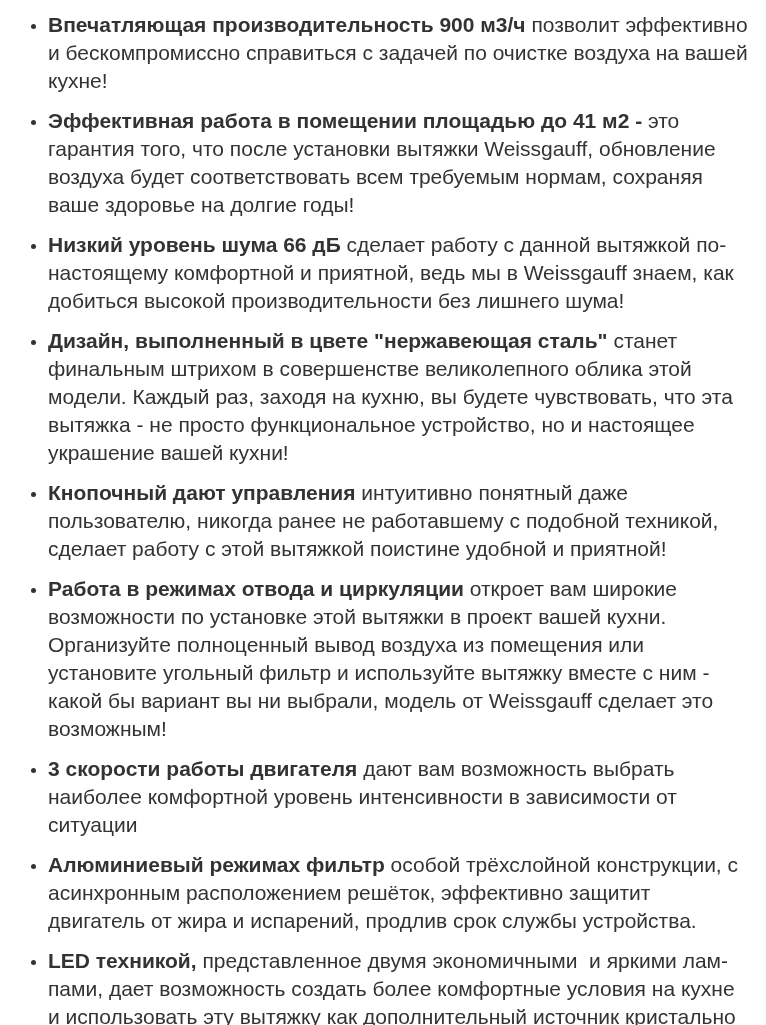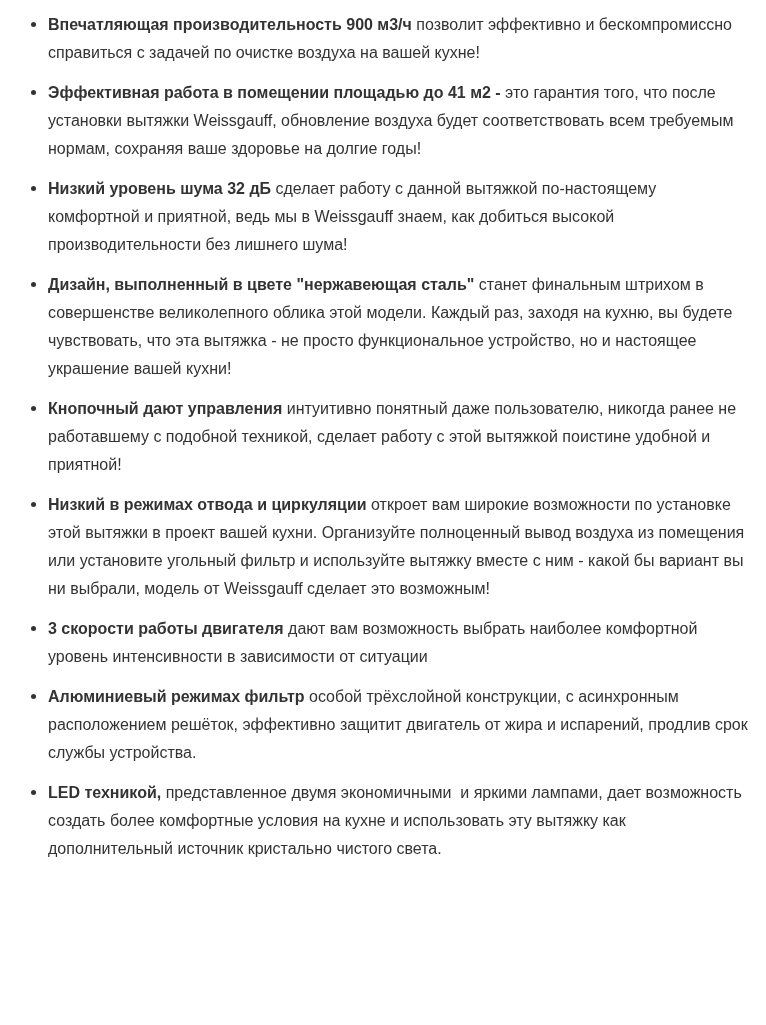--- a/index.html
+++ b/index.html
@@ -13,40 +13,40 @@
     background: var(--page-bg, #ffffff);
     color: var(--page-fg, #333333);
     font-family: "Liberation Sans", "DejaVu Sans", sans-serif;
   }
   ul.feature-list {
     margin: 11px 0 0 0;
     padding: 0 18px 0 48px;
     list-style: disc outside;
   }
   ul.feature-list > li {
-    font-size: 16px;
+    font-size: 21px;
     line-height: 28px;
     margin: 0 0 12px 0;
     white-space: pre-wrap;       
     hyphens: manual;             
   }
   ul.feature-list > li::marker {
     color: var(--page-fg, #333333);
     font-size: 17px;             
   }
   ul.feature-list b {
     font-weight: bold;
   }
 </style>
 </head>
 <body>
 
 <ul class="feature-list">
   <li><b>Впечатляющая производительность 900 м3/ч</b><span> позволит эффективно и бескомпромиссно справиться с задачей по очистке воздуха на вашей кухне!</span></li>
   <li><b>Эффективная работа в помещении площадью до 41 м2 -</b><span> это гарантия того, что после установки вытяжки Weissgauff, обновление воздуха будет соответствовать всем требуемым нормам, сохраняя ваше здоровье на долгие годы!</span></li>
-  <li><b>Низкий уровень шума 32 дБ</b><span> сделает работу с данной вытяжкой по-на­стоящему комфортной и приятной, ведь мы в Weissgauff знаем, как до­биться высокой производительности без лишнего шума!</span></li>
+  <li><b>Низкий уровень шума 66 дБ</b><span> сделает работу с данной вытяжкой по-на­стоящему комфортной и приятной, ведь мы в Weissgauff знаем, как до­биться высокой производительности без лишнего шума!</span></li>
   <li><b>Дизайн, выполненный в цвете "нержавеющая сталь"</b><span> станет финаль­ным штрихом в совершенстве великолепного облика этой модели. Каж­дый раз, заходя на кухню, вы будете чувствовать, что эта вытяжка - не просто функциональное устройство, но и настоящее украшение вашей кухни!</span></li>
   <li><b>Кнопочный дают управления</b><span> интуитивно понятный даже пользователю, никогда ранее не работавшему с подобной техникой, сделает работу с этой вытяжкой поистине удобной и приятной!</span></li>
-  <li><b>Низкий в режимах отвода и циркуляции</b><span> откроет вам широкие возмож­ности по установке этой вытяжки в проект вашей кухни. Организуйте пол­ноценный вывод воздуха из помещения или установите угольный фильтр и используйте вытяжку вместе с ним - какой бы вариант вы ни выбрали, модель от Weissgauff сделает это возможным!</span></li>
+  <li><b>Работа в режимах отвода и циркуляции</b><span> откроет вам широкие возмож­ности по установке этой вытяжки в проект вашей кухни. Организуйте пол­ноценный вывод воздуха из помещения или установите угольный фильтр и используйте вытяжку вместе с ним - какой бы вариант вы ни выбрали, модель от Weissgauff сделает это возможным!</span></li>
   <li><b>3 скорости работы двигателя</b><span> дают вам возможность выбрать наиболее комфортной уровень интенсивности в зависимости от ситуации</span></li>
   <li><b>Алюминиевый режимах фильтр</b><span> особой трёхслойной конструкции, с асинхронным расположением решёток, эффективно защитит двигатель от жира и испарений, продлив срок службы устройства.</span></li>
   <li><b>LED техникой,</b><span> представленное двумя экономичными  и яркими лам­пами, дает возможность создать более комфортные условия на кухне и использовать эту вытяжку как дополнительный источник кристально чи­стого света.</span></li>
 </ul>
 
 </body></html>

